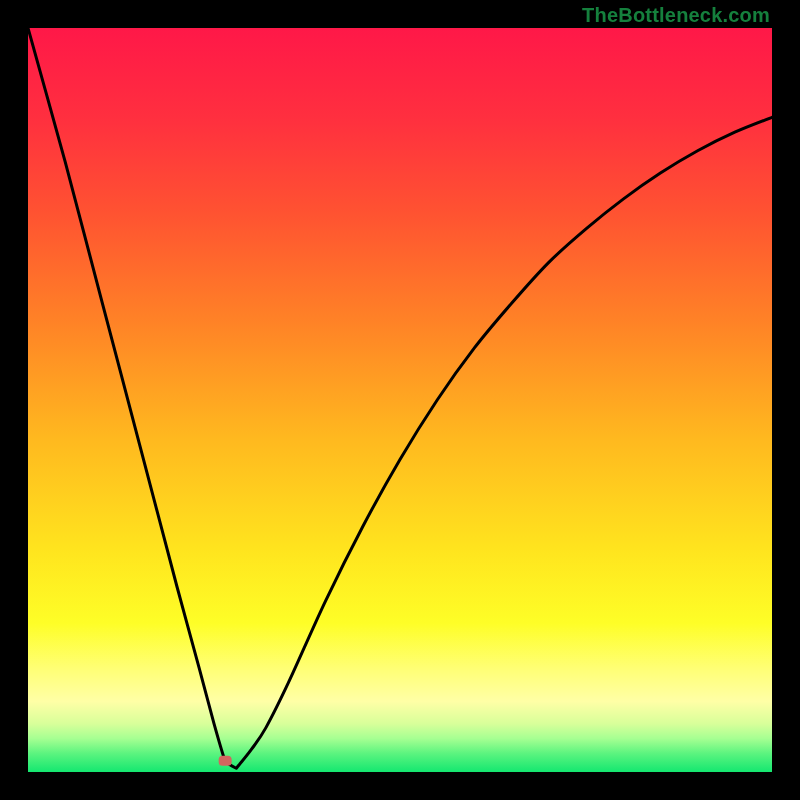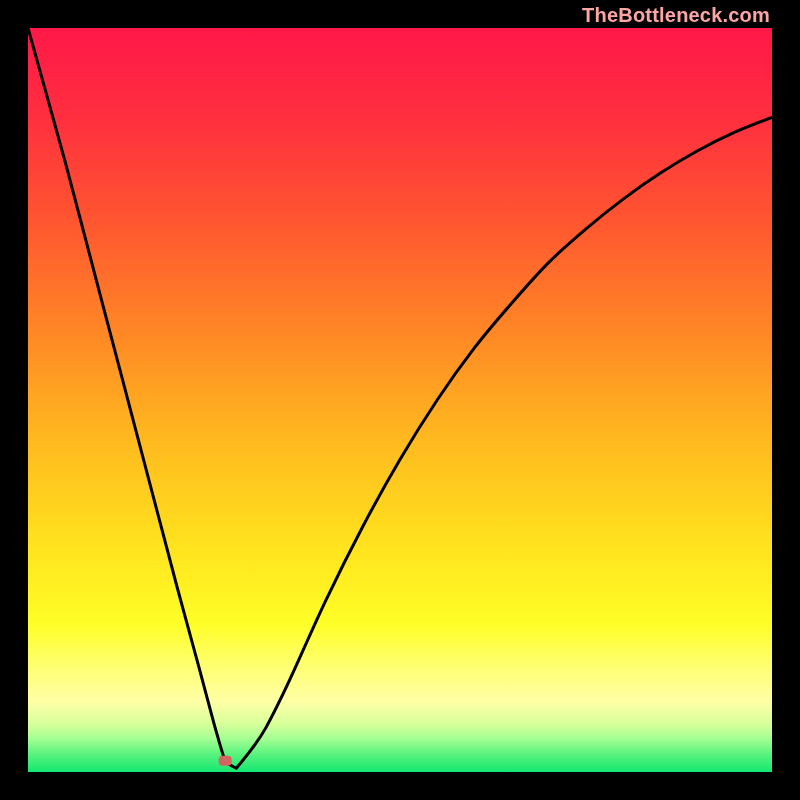--- a/index.html
+++ b/index.html
@@ -18,21 +18,21 @@
     height: 744px;
     box-sizing: border-box;
   }
   .watermark {
     position: absolute;
     top: 4px;
     right: 30px;
     font-family: Arial, Helvetica, sans-serif;
     font-size: 20px;
     font-weight: 600;
-    color: #fca5a5;
+    color: #15803d;
     letter-spacing: 0.2px;
   }
   svg {
     display: block;
     position: absolute;
     left: 0;
     top: 0;
   }
 </style>
 </head>

